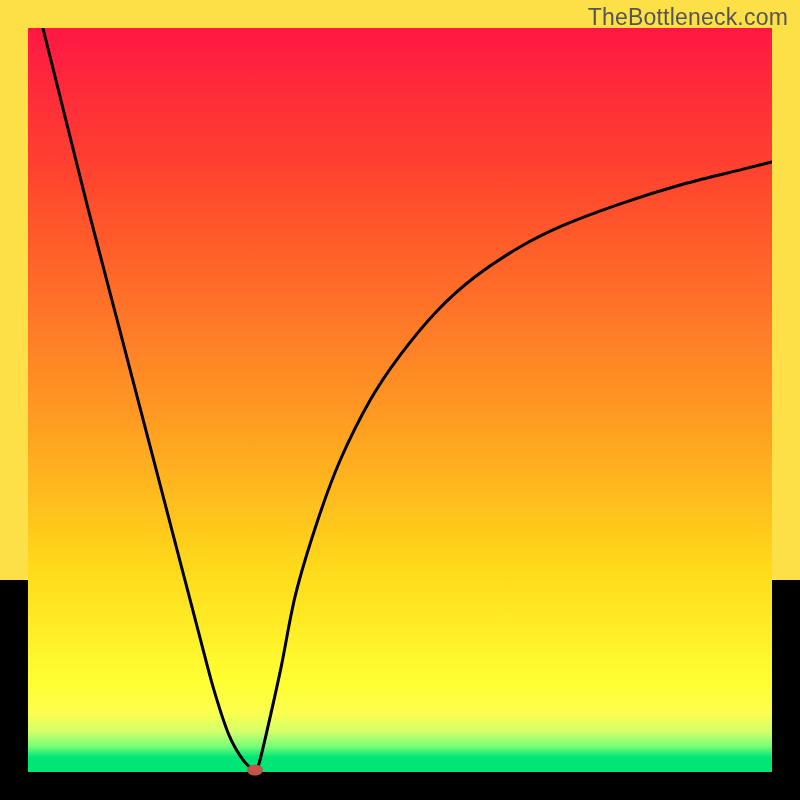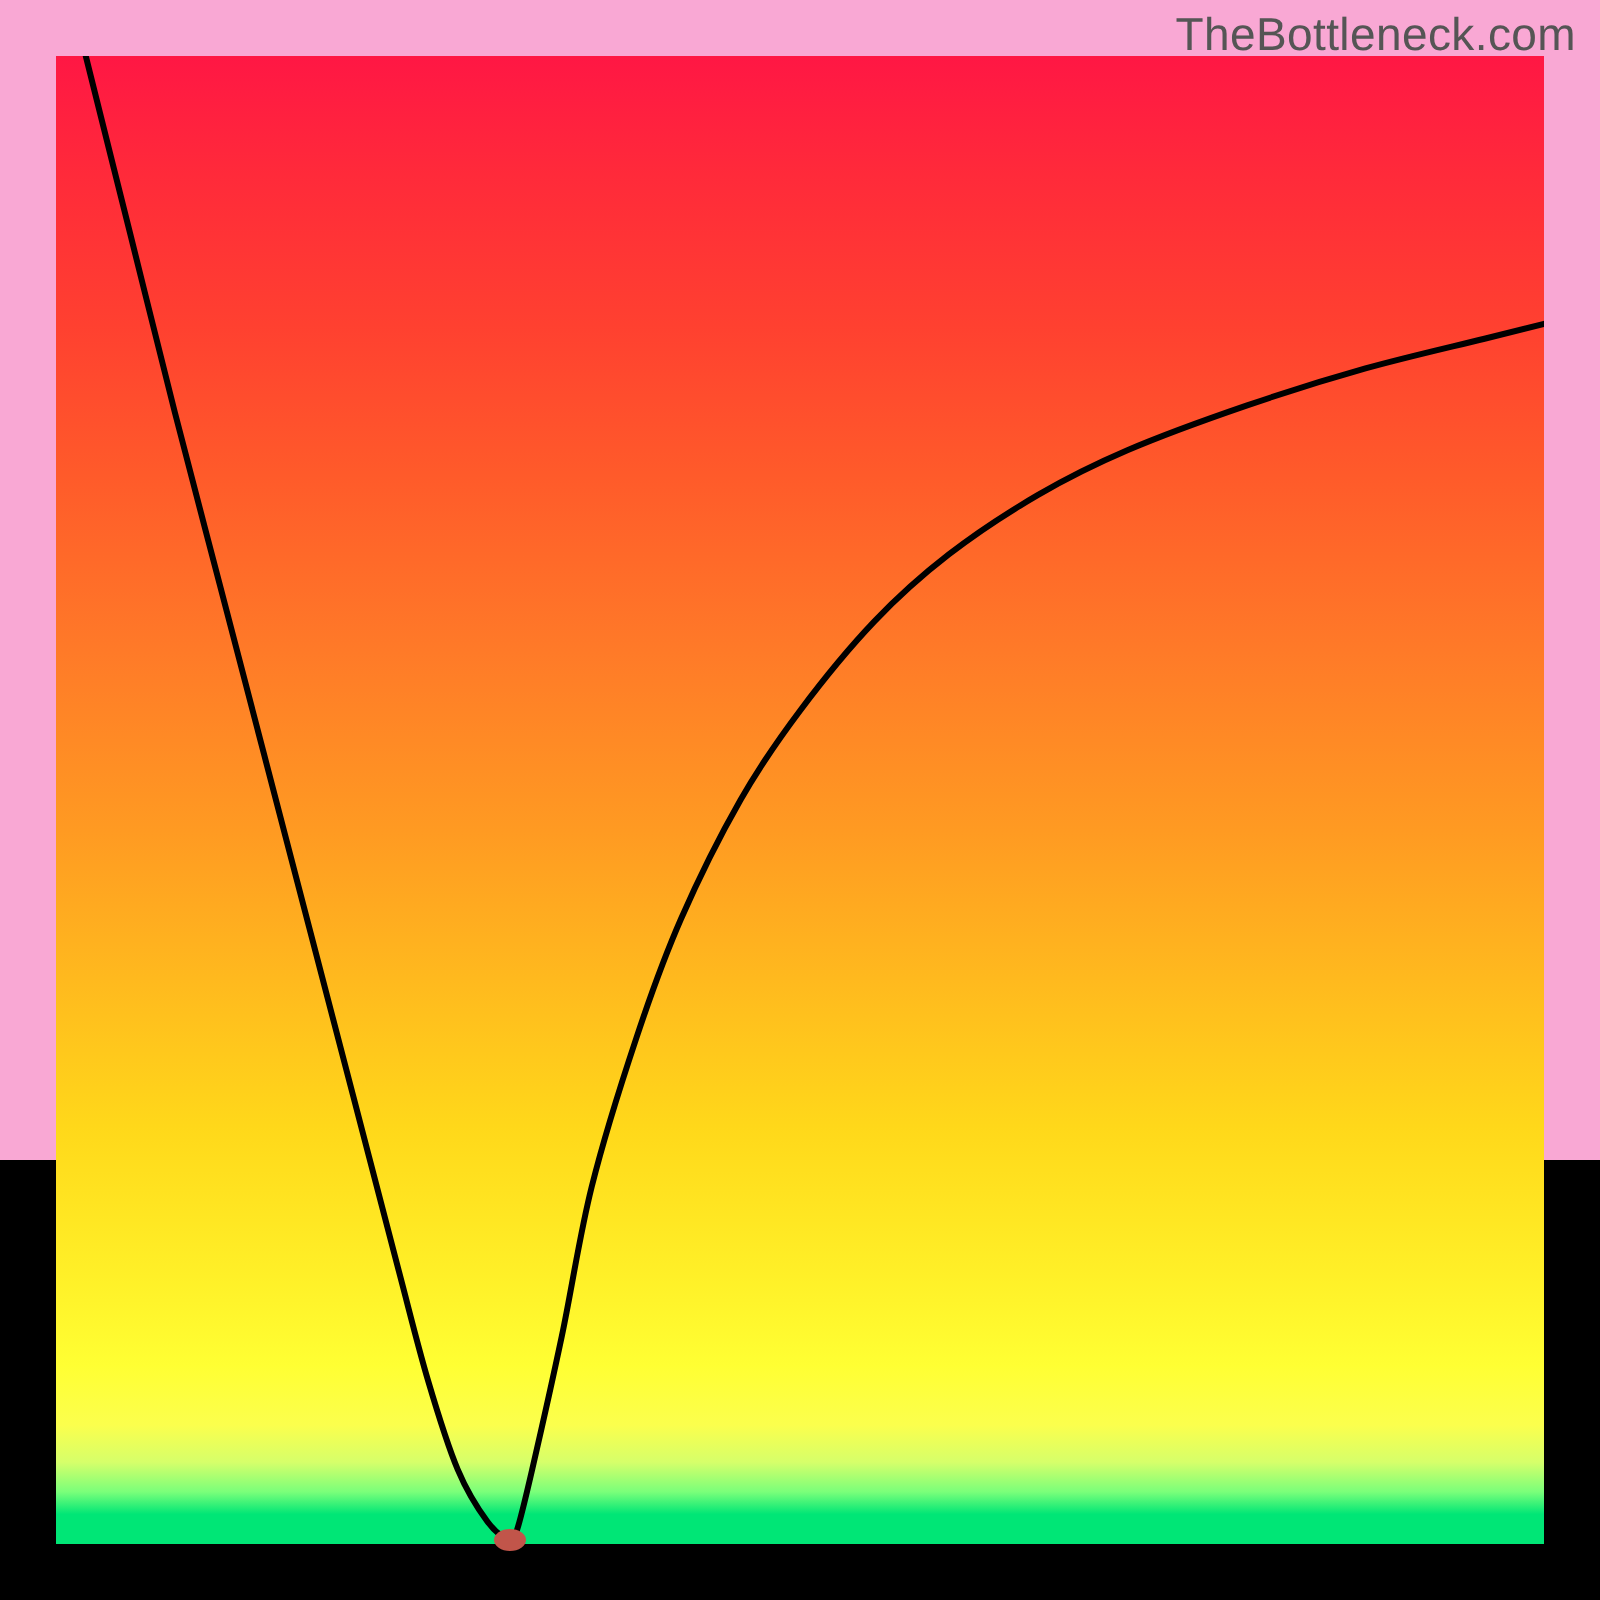--- a/index.html
+++ b/index.html
@@ -8,21 +8,21 @@
     width: 800px;
     height: 800px;
     background: #000;
     overflow: hidden;
     font-family: Arial, Helvetica, sans-serif;
   }
   .frame {
     position: relative;
     width: 800px;
     height: 580px;
-    background: #f9a8d4;
+    background: #fde047;
   }
   .plot {
     position: absolute;
     left: 28px;
     top: 28px;
     width: 744px;
     height: 744px;
     
     background: linear-gradient(
       to bottom,

